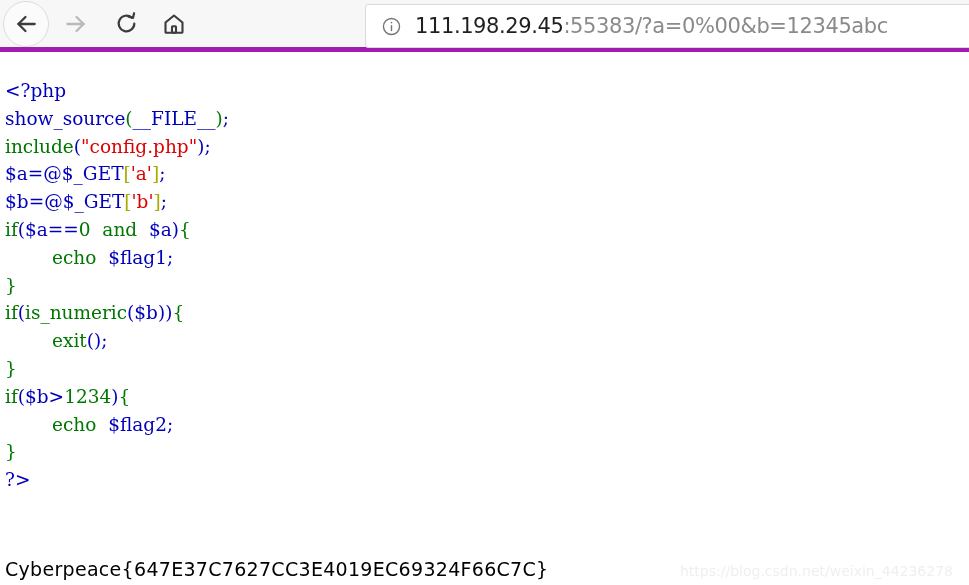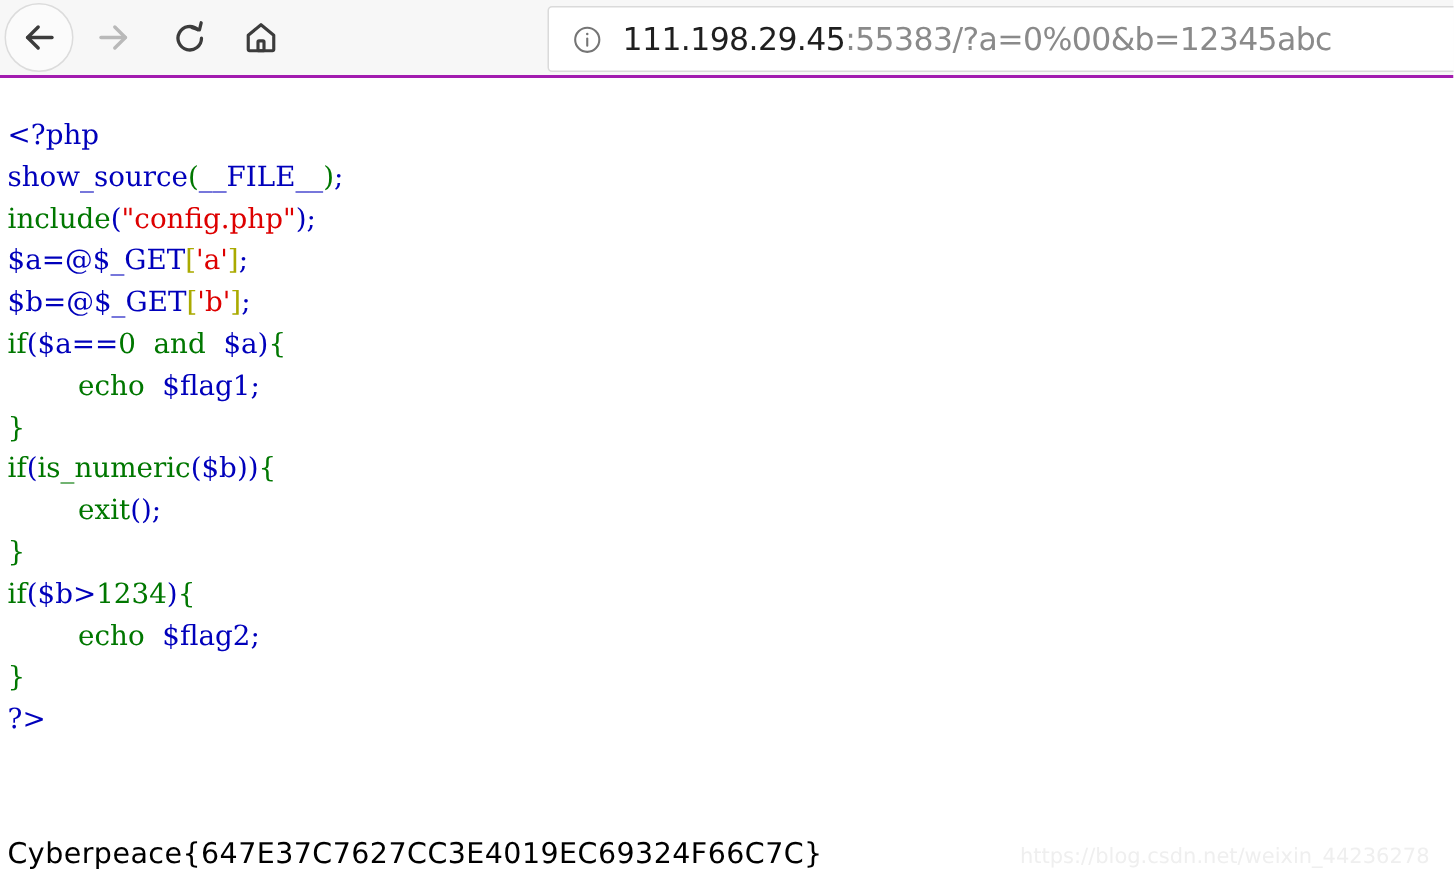--- a/index.html
+++ b/index.html
@@ -15,21 +15,21 @@
     position: relative;
   }
 
   
   #toolbar {
     position: absolute;
     left: 0; top: 0;
     width: 969px;
     height: 52px;
     background: #f7f7f7;
-    border-bottom: 2px solid #a21caf;
+    border-bottom: 5px solid #a21caf;
     box-sizing: border-box;
     display: flex;
     align-items: center;
   }
   .nav-btn {
     width: 46px;
     height: 46px;
     display: flex;
     align-items: center;
     justify-content: center;

